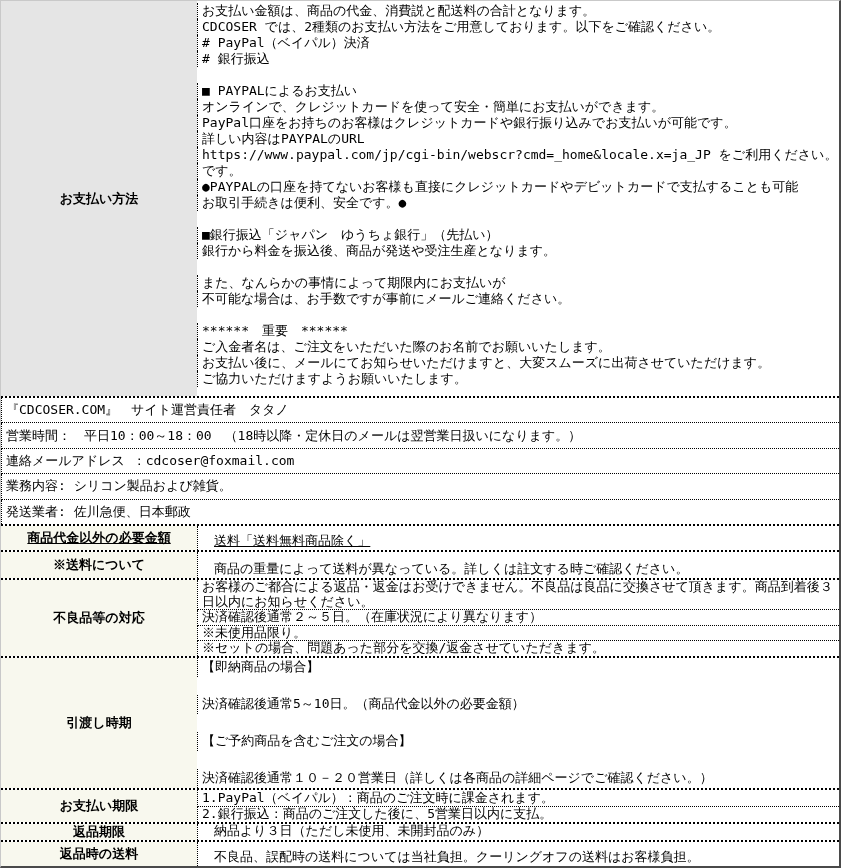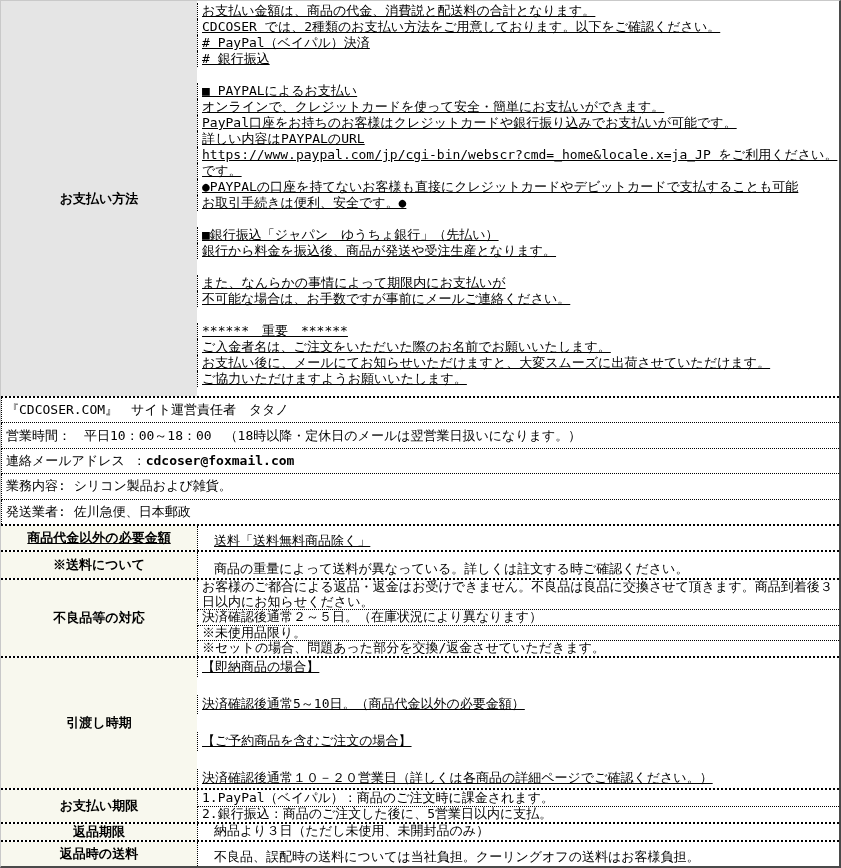--- a/index.html
+++ b/index.html
@@ -23,34 +23,34 @@
     display:flex;align-items:center;justify-content:center;
     font-weight:bold;text-align:center;
     background:var(--hdr-bg);padding:0 4px;
   }
   .hdr.plain{background:#e5e5e5;}
   .content{flex:1 1 auto;min-width:0;display:flex;flex-direction:column;box-sizing:border-box;}
   .content.pad-top{padding-top:2px;}
   
   .content.center{border-left:1px dotted var(--dot);padding-left:16px;justify-content:flex-end;}
   
-  .ln{border-left:1px dotted var(--dot);padding-left:4px;line-height:16px;min-height:16px;white-space:pre-wrap;text-decoration:underline;}
+  .ln{border-left:1px dotted var(--dot);padding-left:4px;line-height:16px;min-height:16px;white-space:pre-wrap;}
   .sp{min-height:16px;}
   .ln.wide{line-height:18.5px;min-height:18.5px;}
   .sp.wide{min-height:18.5px;}
   
   .sub{
     border-left:1px dotted var(--dot);padding-left:4px;box-sizing:border-box;
     display:flex;align-items:center;flex:1 1 0;min-height:0;white-space:pre-wrap;
     overflow:hidden;
   }
   .sub:not(:last-child){border-bottom:1px dotted var(--dot);}
   .sub.tight{line-height:14.5px;}
   .sub.tall{line-height:16px;}
-  .em{font-weight:bold;}
+  .em{font-weight:normal;}
 </style>
 </head>
 <body style="background: rgb(255, 255, 255);">
 
 <div class="shop-table">
     <div class="row" style="flex: 0 0 395px;">
       <div class="hdr plain">
         <span>お支払い方法</span>
       </div>
       <div class="content pad-top">

